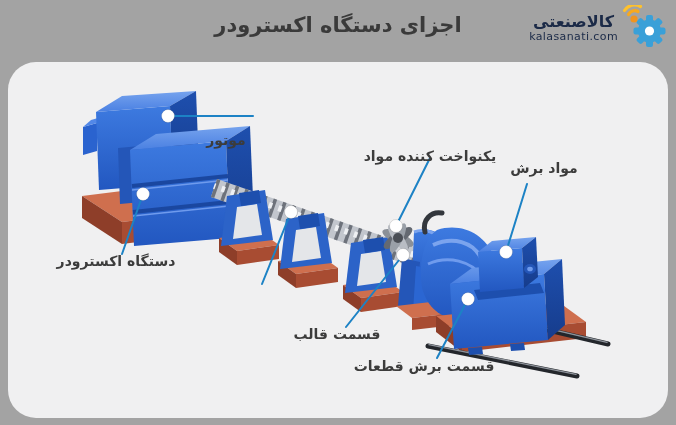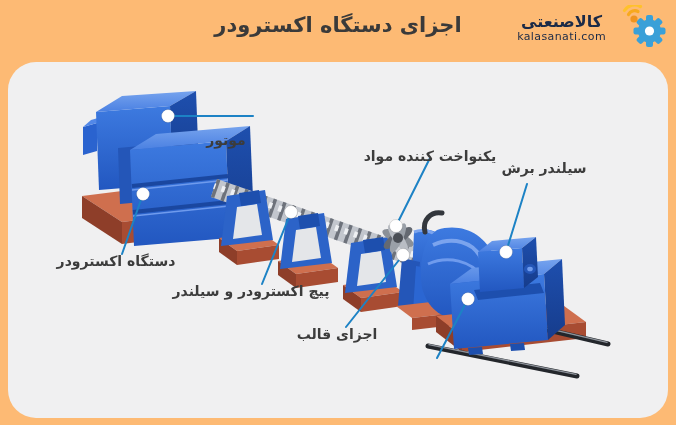--- a/index.html
+++ b/index.html
@@ -1,20 +1,20 @@
 <!DOCTYPE html>
 <html lang="fa"><head>
 <meta charset="utf-8">
 <style>
   html,body{margin:0;padding:0;background:#ffffff;width:676px;height:425px;overflow:hidden;
     font-family:"DejaVu Sans",sans-serif;}
-  .page{position:relative;width:676px;height:425px;background:#fdba74;}
+  .page{position:relative;width:676px;height:425px;background:#a3a3a3;}
   .title{position:absolute;left:0;top:13px;width:676px;text-align:center;direction:rtl;
     font-size:21px;font-weight:bold;color:#3a3a3a;letter-spacing:-0.5px;}
-  .logo{position:absolute;right:8px;top:5px;display:flex;align-items:center;gap:16px;}
+  .logo{position:absolute;right:8px;top:5px;display:flex;align-items:center;gap:4px;}
   .logo-text{text-align:center;direction:rtl;line-height:1.05;}
   .brand-name{font-size:16px;font-weight:bold;color:#1b2a47;}
   .brand-domain{font-size:11px;color:#1b2a47;letter-spacing:0.4px;direction:ltr;}
   .card{position:absolute;left:8px;top:62px;width:660px;height:356px;background:#f0f0f1;
     border-radius:28px;}
   .diagram-layer{position:absolute;left:0;top:0;width:676px;height:425px;pointer-events:none;}
   .machine-svg{position:absolute;left:0;top:0;}
   .label{position:absolute;direction:rtl;text-align:center;font-size:14px;font-weight:bold;
     color:#3c3c3c;line-height:1.2;white-space:nowrap;}
 </style>
@@ -189,18 +189,18 @@
         <circle cx="506" cy="252" r="6.5"></circle>
         <circle cx="143" cy="194" r="6.5"></circle>
         <circle cx="291" cy="212" r="6.5"></circle>
         <circle cx="403" cy="255" r="6.5"></circle>
         <circle cx="468" cy="299" r="6.5"></circle>
       </g>
     </svg>
 
     <div class="label" style="left:186px;top:95px;width:80px;margin-top:37px;">موتور</div>
     <div class="label" style="left:352px;top:148px;width:156px;">یکنواخت کننده مواد</div>
-    <div class="label" style="left:500px;top:160px;width:88px;">سیلندر برش</div>
+    <div class="label" style="left:500px;top:160px;width:88px;">مواد برش</div>
     <div class="label" style="left:30px;top:253px;width:172px;">دستگاه اکسترودر</div>
-    <div class="label" style="left:152px;top:283px;width:198px;">پیچ اکسترودر و سیلندر</div>
-    <div class="label" style="left:284px;top:326px;width:106px;">اجزای قالب</div>
+    <div class="label" style="left:284px;top:326px;width:106px;">قسمت قالب</div>
+    <div class="label" style="left:326px;top:358px;width:196px;">قسمت برش قطعات</div>
   </div>
 </div>
 
 </body></html>

